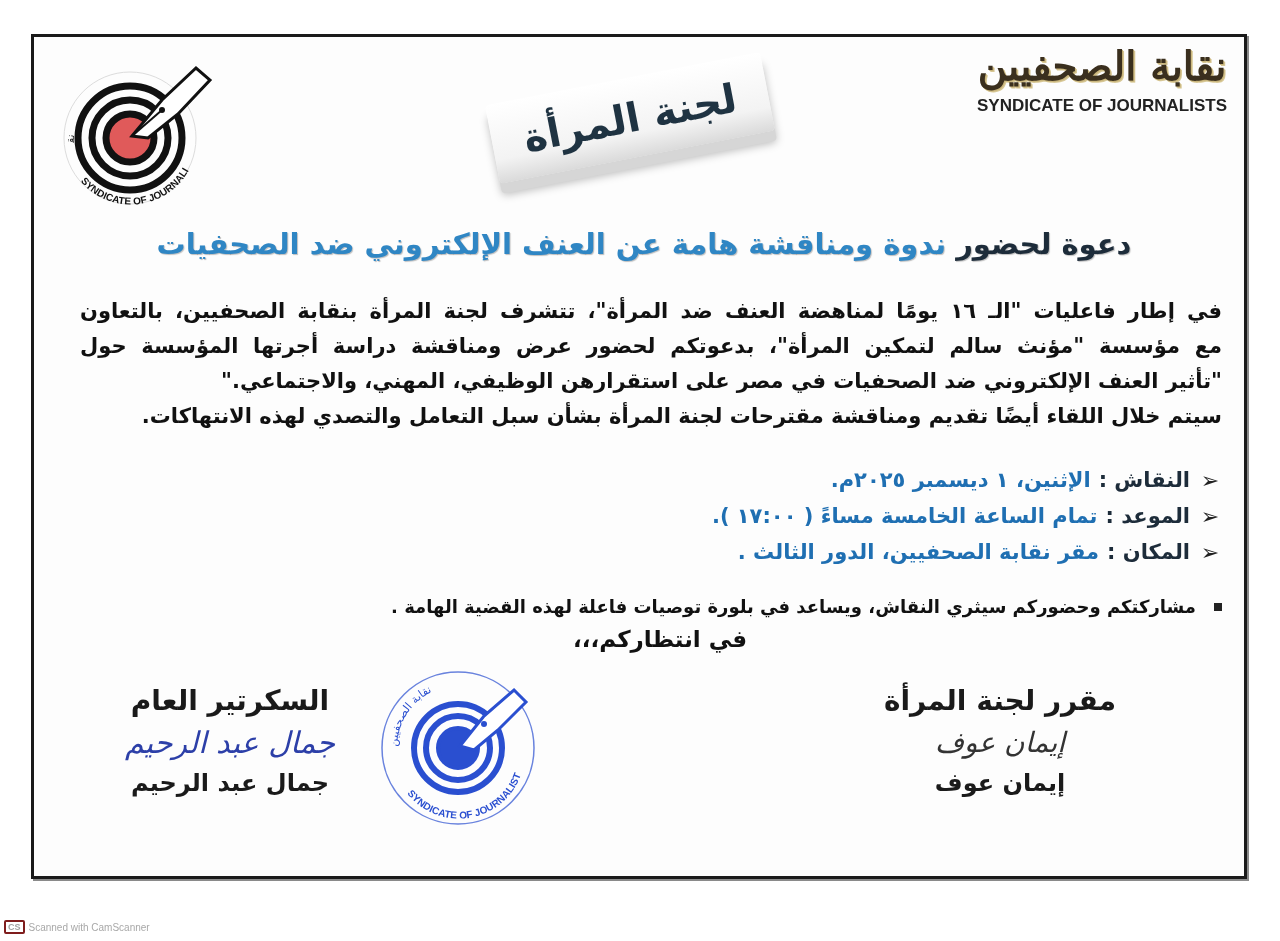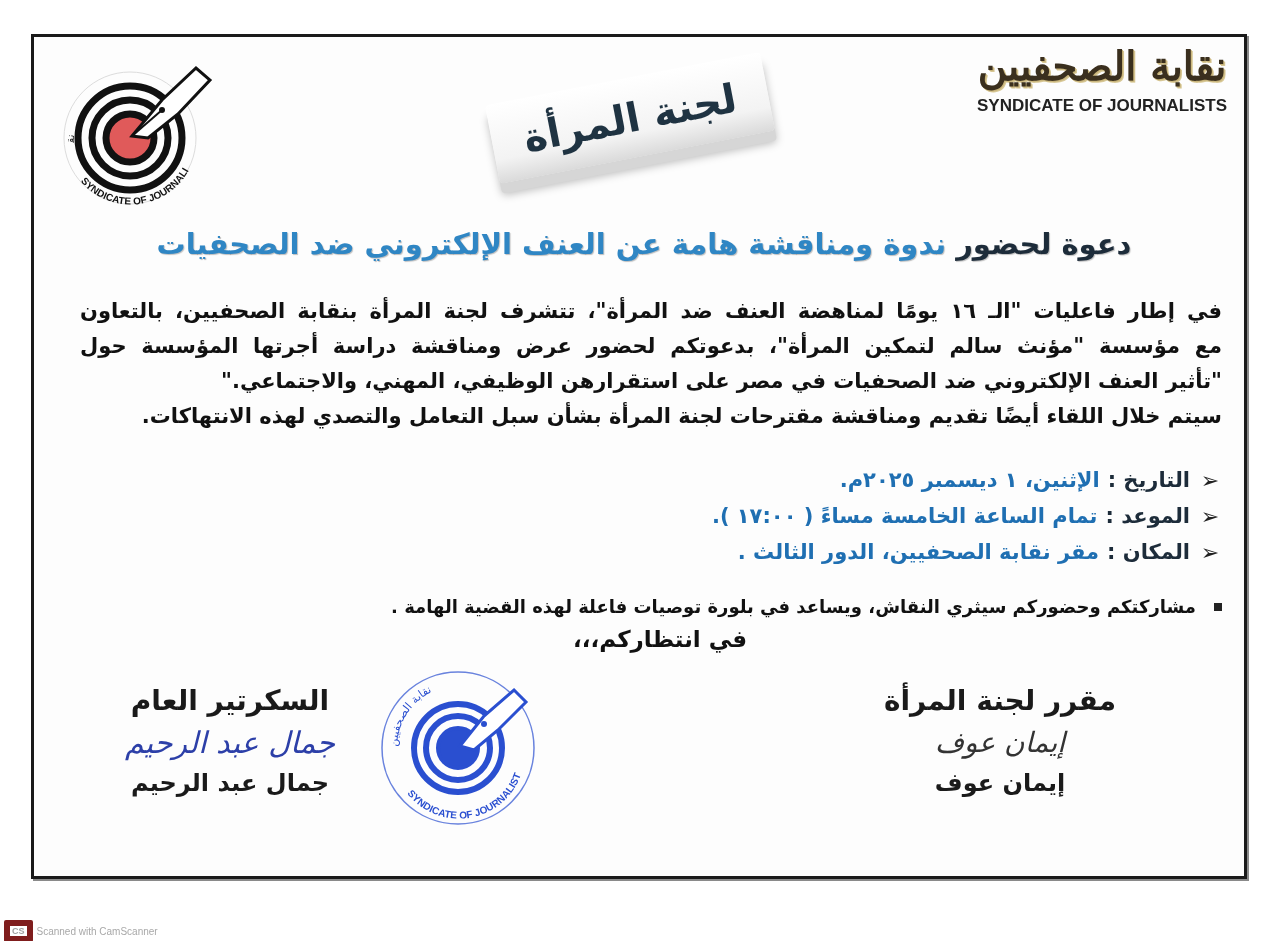--- a/index.html
+++ b/index.html
@@ -79,21 +79,21 @@
   .sig-left { left:120px; top:684px; width:220px; }
   .sig-left .sig-hand { color:#2c3fa8; }
   .sig-right { left:880px; top:684px; width:240px; }
   .sig-right .sig-hand { color:#333; font-size:28px; }
   .stamp { position:absolute; left:376px; top:664px; width:170px; height:164px; }
   .camscanner {
     position:absolute; left:4px; top:920px; display:flex; align-items:center; gap:4px;
     font-family:"Liberation Sans", sans-serif; font-size:10px; color:#a8a8a8;
   }
   .camscanner .cs {
-    border:6px solid #7f1d1d; border-radius:2px; font-size:9px; font-weight:bold; padding:0 2px; color:#a0a0a0;
+    border:2px solid #7f1d1d; border-radius:2px; font-size:9px; font-weight:bold; padding:0 2px; color:#a0a0a0;
   }
 </style>
 </head>
 <body>
 
 <div class="page-frame"></div>
 
 <div class="logo-left">
   <svg width="180" height="160" viewBox="0 0 180 160">
     <circle cx="80" cy="86" r="66" fill="none" stroke="#dcdcdc" stroke-width="1"></circle>
@@ -131,21 +131,21 @@
 <div class="body-text">
   <p class="justified">في إطار فاعليات "الـ ١٦ يومًا لمناهضة العنف ضد المرأة"، تتشرف لجنة المرأة بنقابة الصحفيين، بالتعاون</p>
   <p class="justified">مع مؤسسة "مؤنث سالم لتمكين المرأة"، بدعوتكم لحضور عرض ومناقشة دراسة أجرتها المؤسسة حول</p>
   <p>"تأثير العنف الإلكتروني ضد الصحفيات في مصر على استقرارهن الوظيفي، المهني، والاجتماعي."</p>
   <p>سيتم خلال اللقاء أيضًا تقديم ومناقشة مقترحات لجنة المرأة بشأن سبل التعامل والتصدي لهذه الانتهاكات.</p>
 </div>
 
 <div class="details">
   <div class="detail-row">
     <span class="arrow">➢</span>
-    <span class="label">التاريخ :</span>
+    <span class="label">النقاش :</span>
     <span class="value">الإثنين، ١ ديسمبر ٢٠٢٥م.</span>
   </div>
   <div class="detail-row">
     <span class="arrow">➢</span>
     <span class="label">الموعد :</span>
     <span class="value">تمام الساعة الخامسة مساءً ( ١٧:٠٠ ).</span>
   </div>
   <div class="detail-row">
     <span class="arrow">➢</span>
     <span class="label">المكان :</span>

